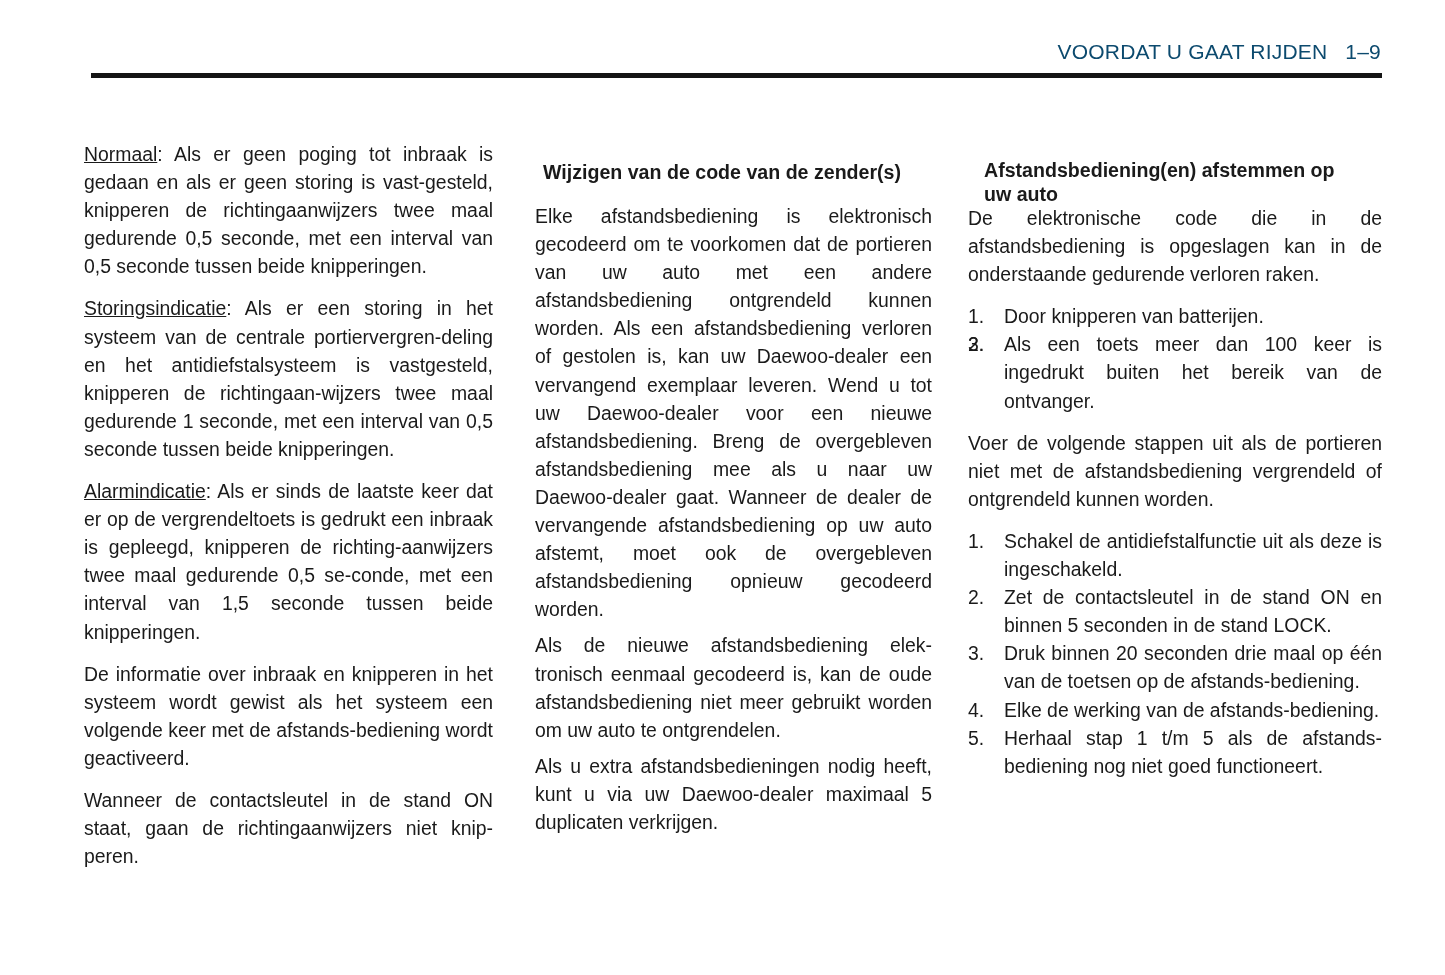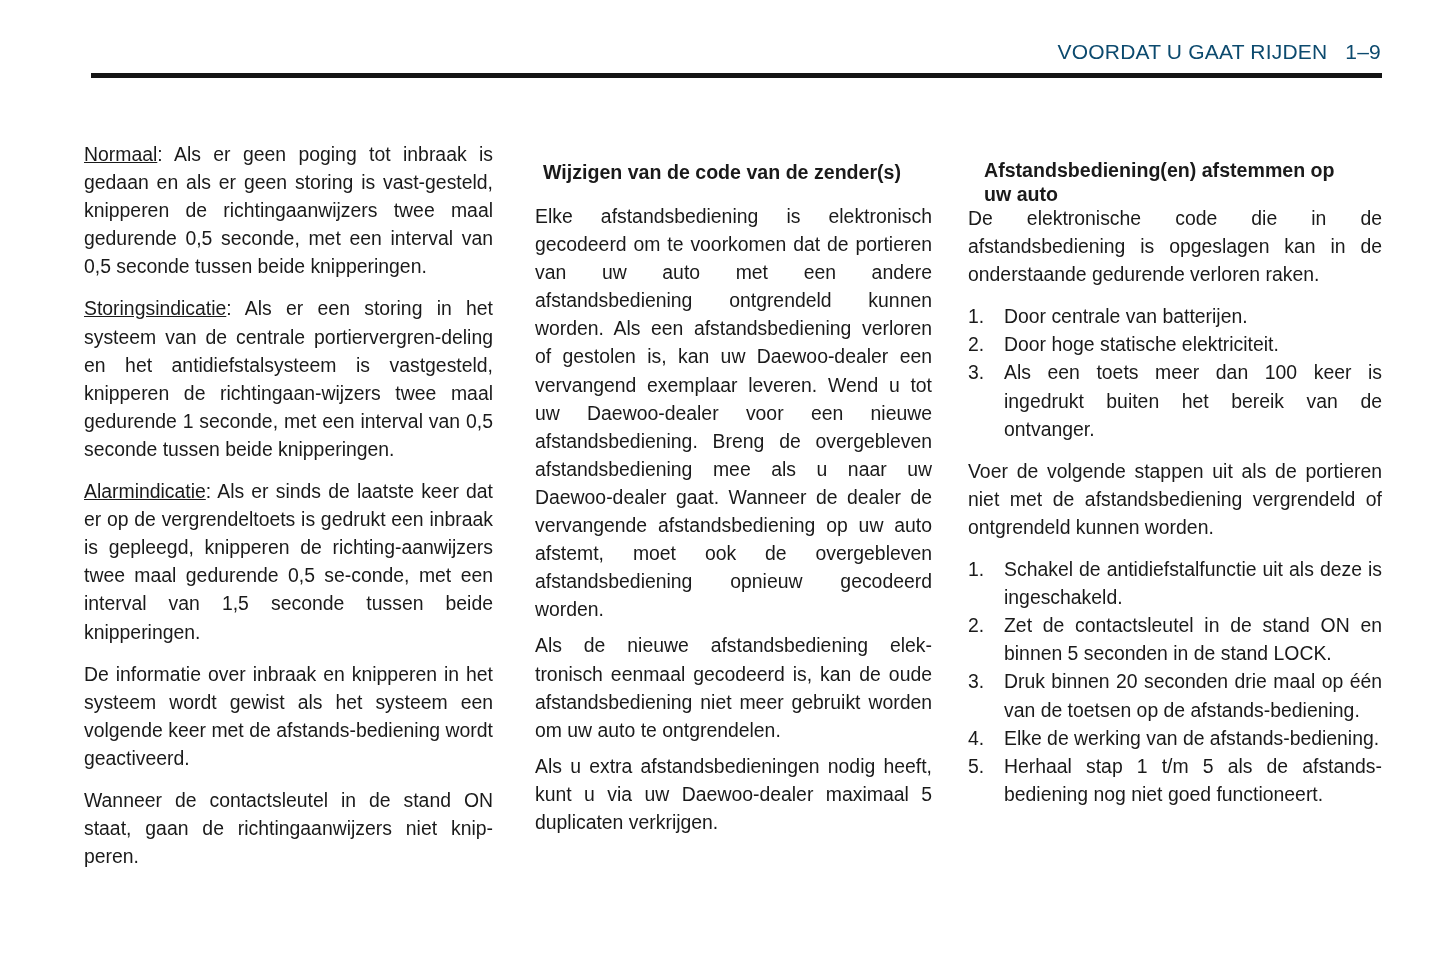--- a/index.html
+++ b/index.html
@@ -55,22 +55,22 @@
   <h2>Wijzigen van de code van de zender(s)</h2>
   <p>Elke afstandsbediening is elektronisch gecodeerd om te voorkomen dat de portieren van uw auto met een andere afstandsbediening ontgrendeld kunnen worden.  Als een afstandsbediening verloren of gestolen is, kan uw Daewoo-dealer een vervangend exemplaar leveren. Wend u tot uw Daewoo-dealer voor een nieuwe afstandsbediening.  Breng de overgebleven afstandsbediening mee als u naar uw Daewoo-dealer gaat.  Wanneer de dealer de vervangende afstandsbediening op uw auto afstemt, moet ook de overgebleven afstandsbediening opnieuw gecodeerd worden.</p>
   <p>Als de nieuwe afstandsbediening elek-tronisch eenmaal gecodeerd is, kan de oude afstandsbediening niet meer gebruikt worden om uw auto te ontgrendelen.</p>
   <p>Als u extra afstandsbedieningen nodig heeft, kunt u via uw Daewoo-dealer maximaal 5 duplicaten verkrijgen.</p>
 </div>
 
 <div class="col col3">
   <h2>Afstandsbediening(en) afstemmen op uw auto</h2>
   <p>De elektronische code die in de afstandsbediening is opgeslagen kan in de onderstaande gedurende verloren raken.</p>
   <ol>
-    <li><span class="num">1.</span><span>Door centrale van batterijen.</span></li>
-    <li><span class="num">2.</span><span>Door hoge statische elektriciteit.</span></li>
+    <li><span class="num">1.</span><span>Door knipperen van batterijen.</span></li>
+    <li><span class="num">2.</span></li>
     <li><span class="num">3.</span><span>Als een toets meer dan 100 keer is ingedrukt buiten het bereik van de ontvanger.</span></li>
   </ol>
   <p>Voer de volgende stappen uit als de portieren niet met de afstandsbediening vergrendeld of ontgrendeld kunnen worden.</p>
   <ol>
     <li><span class="num">1.</span><span>Schakel de antidiefstalfunctie uit als deze is ingeschakeld.</span></li>
     <li><span class="num">2.</span><span>Zet de contactsleutel in de stand ON en binnen 5 seconden in de stand LOCK.</span></li>
     <li><span class="num">3.</span><span>Druk binnen 20 seconden drie maal op één van de toetsen op de afstands-bediening.</span></li>
     <li><span class="num">4.</span><span>Elke de werking van de afstands-bediening.</span></li>
     <li><span class="num">5.</span><span>Herhaal stap 1 t/m 5 als de afstands-bediening nog niet goed functioneert.</span></li>
   </ol>

